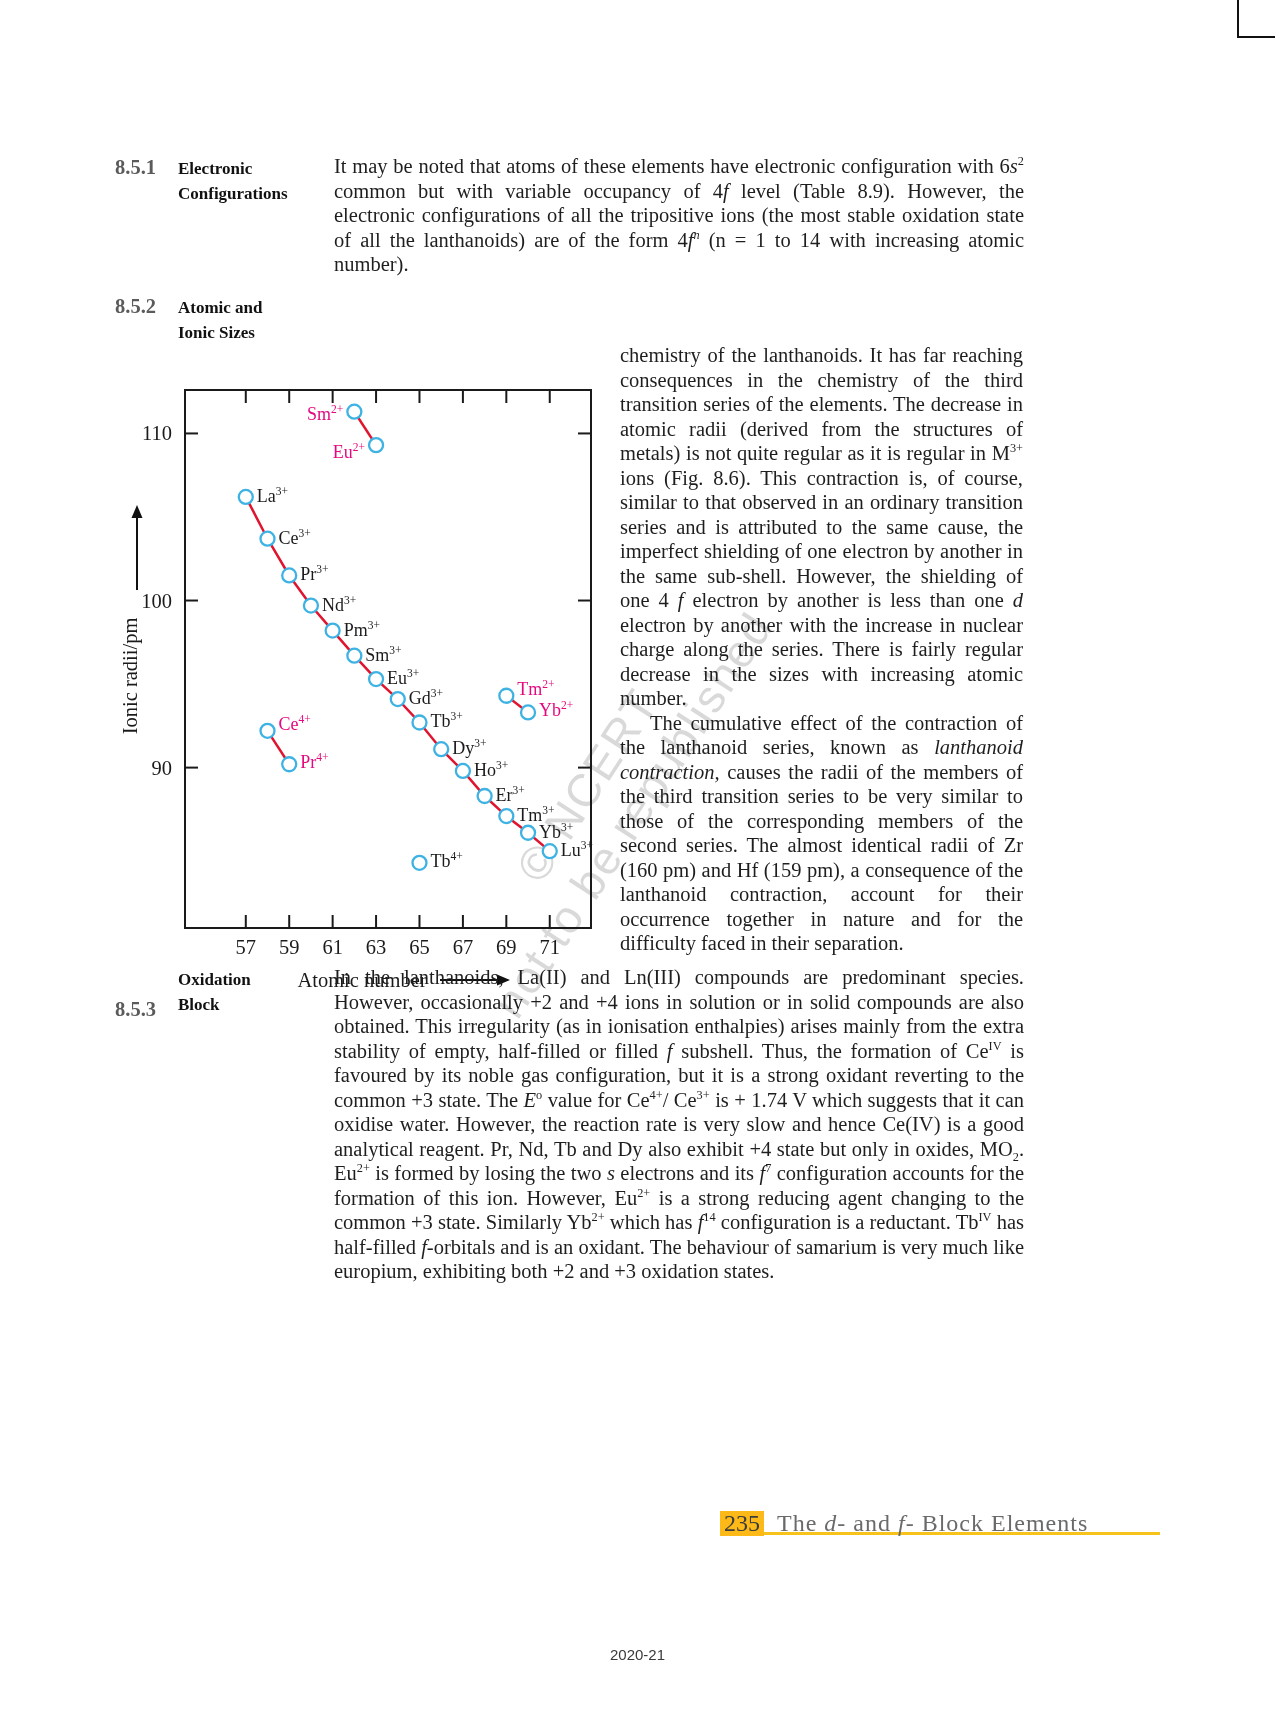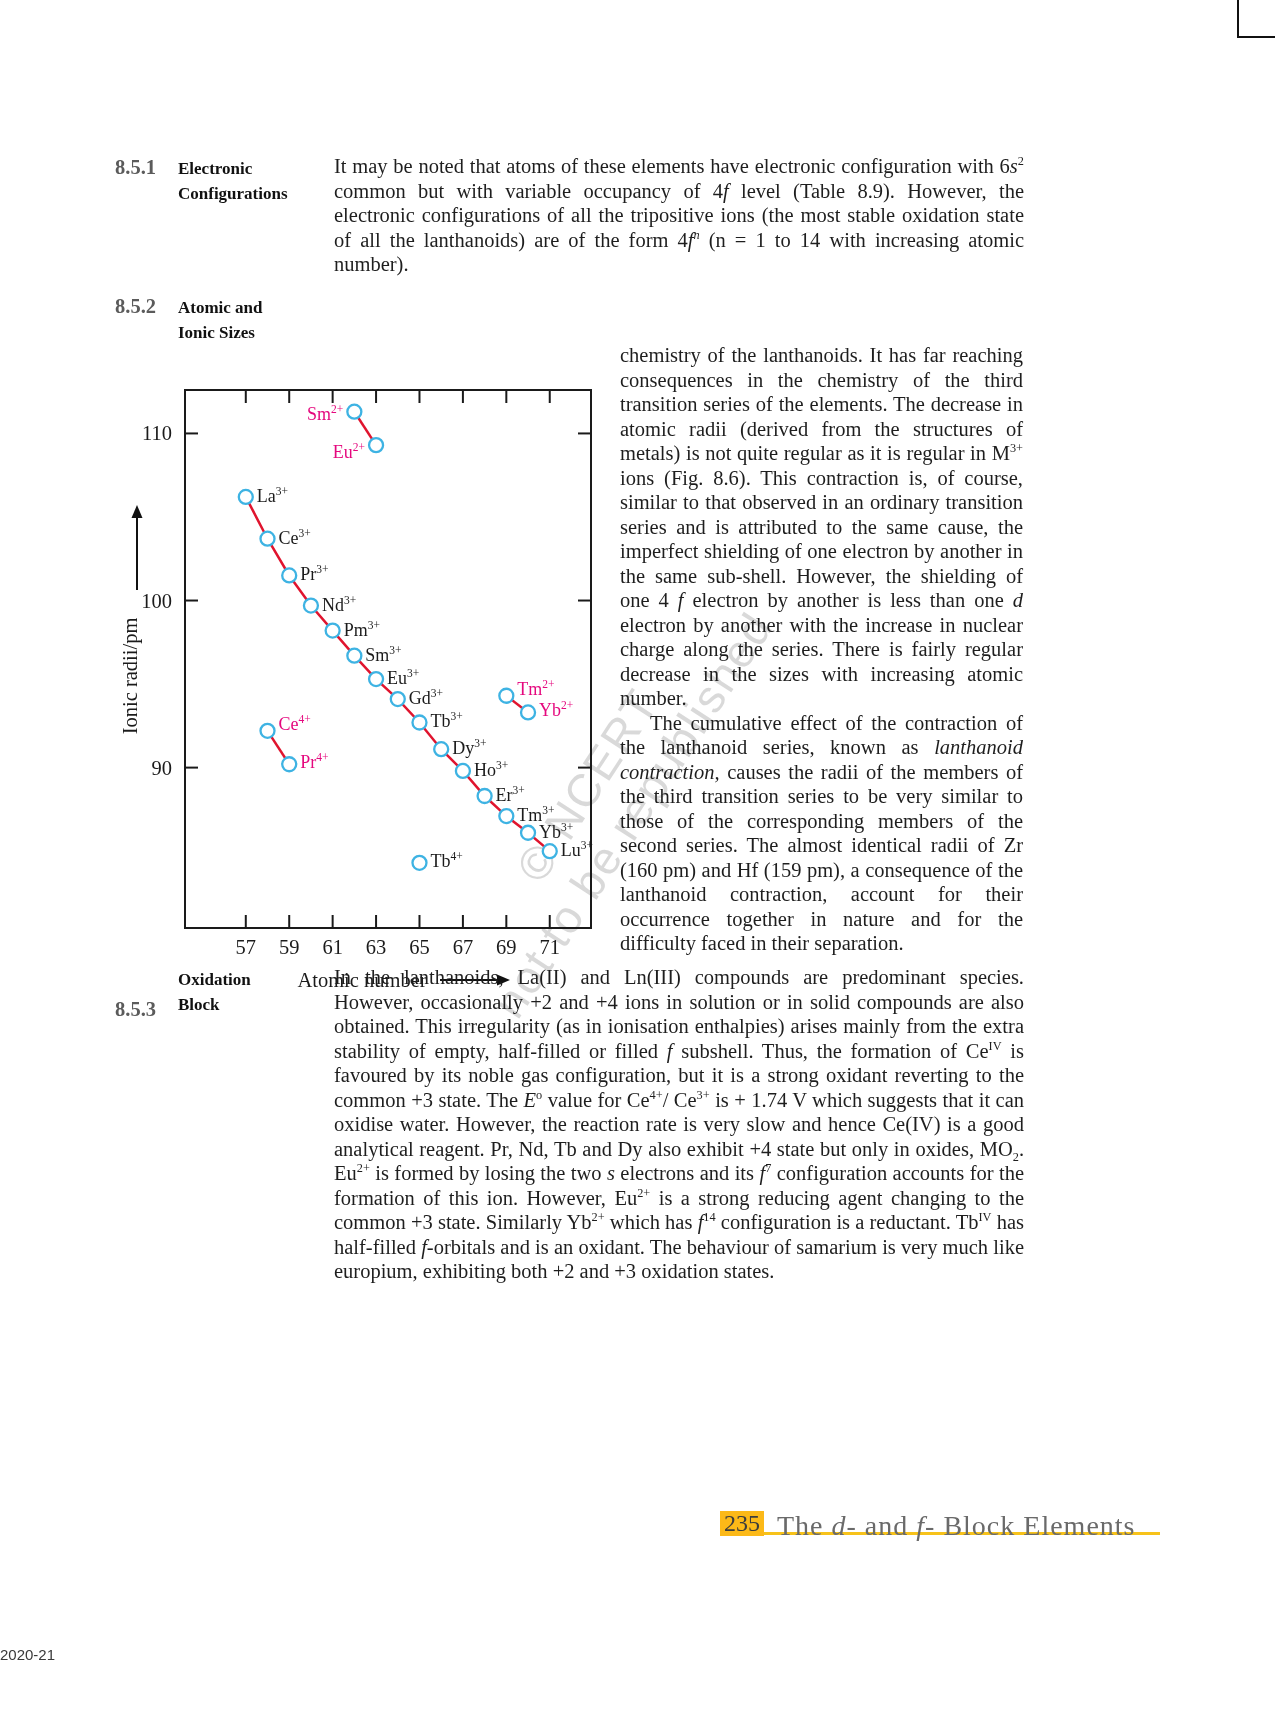--- a/index.html
+++ b/index.html
@@ -25,22 +25,22 @@
   .fig-caption .prefix{font-weight:bold; color:#4d5560; margin-right:6px;}
   .watermark{position:absolute; left:300px; top:500px; width:620px; height:600px;
     display:flex; flex-direction:column; align-items:center; justify-content:center;
     transform:rotate(-57deg); pointer-events:none;
     font-family:"Liberation Sans","DejaVu Sans",sans-serif;
     color:rgba(130,130,130,0.30); font-size:46px; letter-spacing:2px; white-space:nowrap;}
   .footer-rule{position:absolute; left:722px; top:1532px; width:438px; height:3px;}
   .footer-pagebox{position:absolute; left:720px; top:1511px; width:44px; height:25px;
     display:flex; align-items:center; justify-content:center;
     font-size:24px; color:#3c3c3c;}
-  .footer-title{position:absolute; left:777px; top:1510px; font-size:28px; color:#6a6a6a; letter-spacing:1px;}
-  .year{position:absolute; left:0; top:1646px; width:1275px; 
+  .footer-title{position:absolute; left:777px; top:1510px; font-size:24px; color:#6a6a6a; letter-spacing:1px;}
+  .year{position:absolute; left:0; top:1646px; width:1275px; text-align:center;
     font-family:"Liberation Sans","DejaVu Sans",sans-serif; font-size:15px; color:#3a3a3a;}
 </style>
 </head>
 <body>
 
 <div class="page">
 
   <div class="corner-box"></div>
 
   <div class="watermark">

